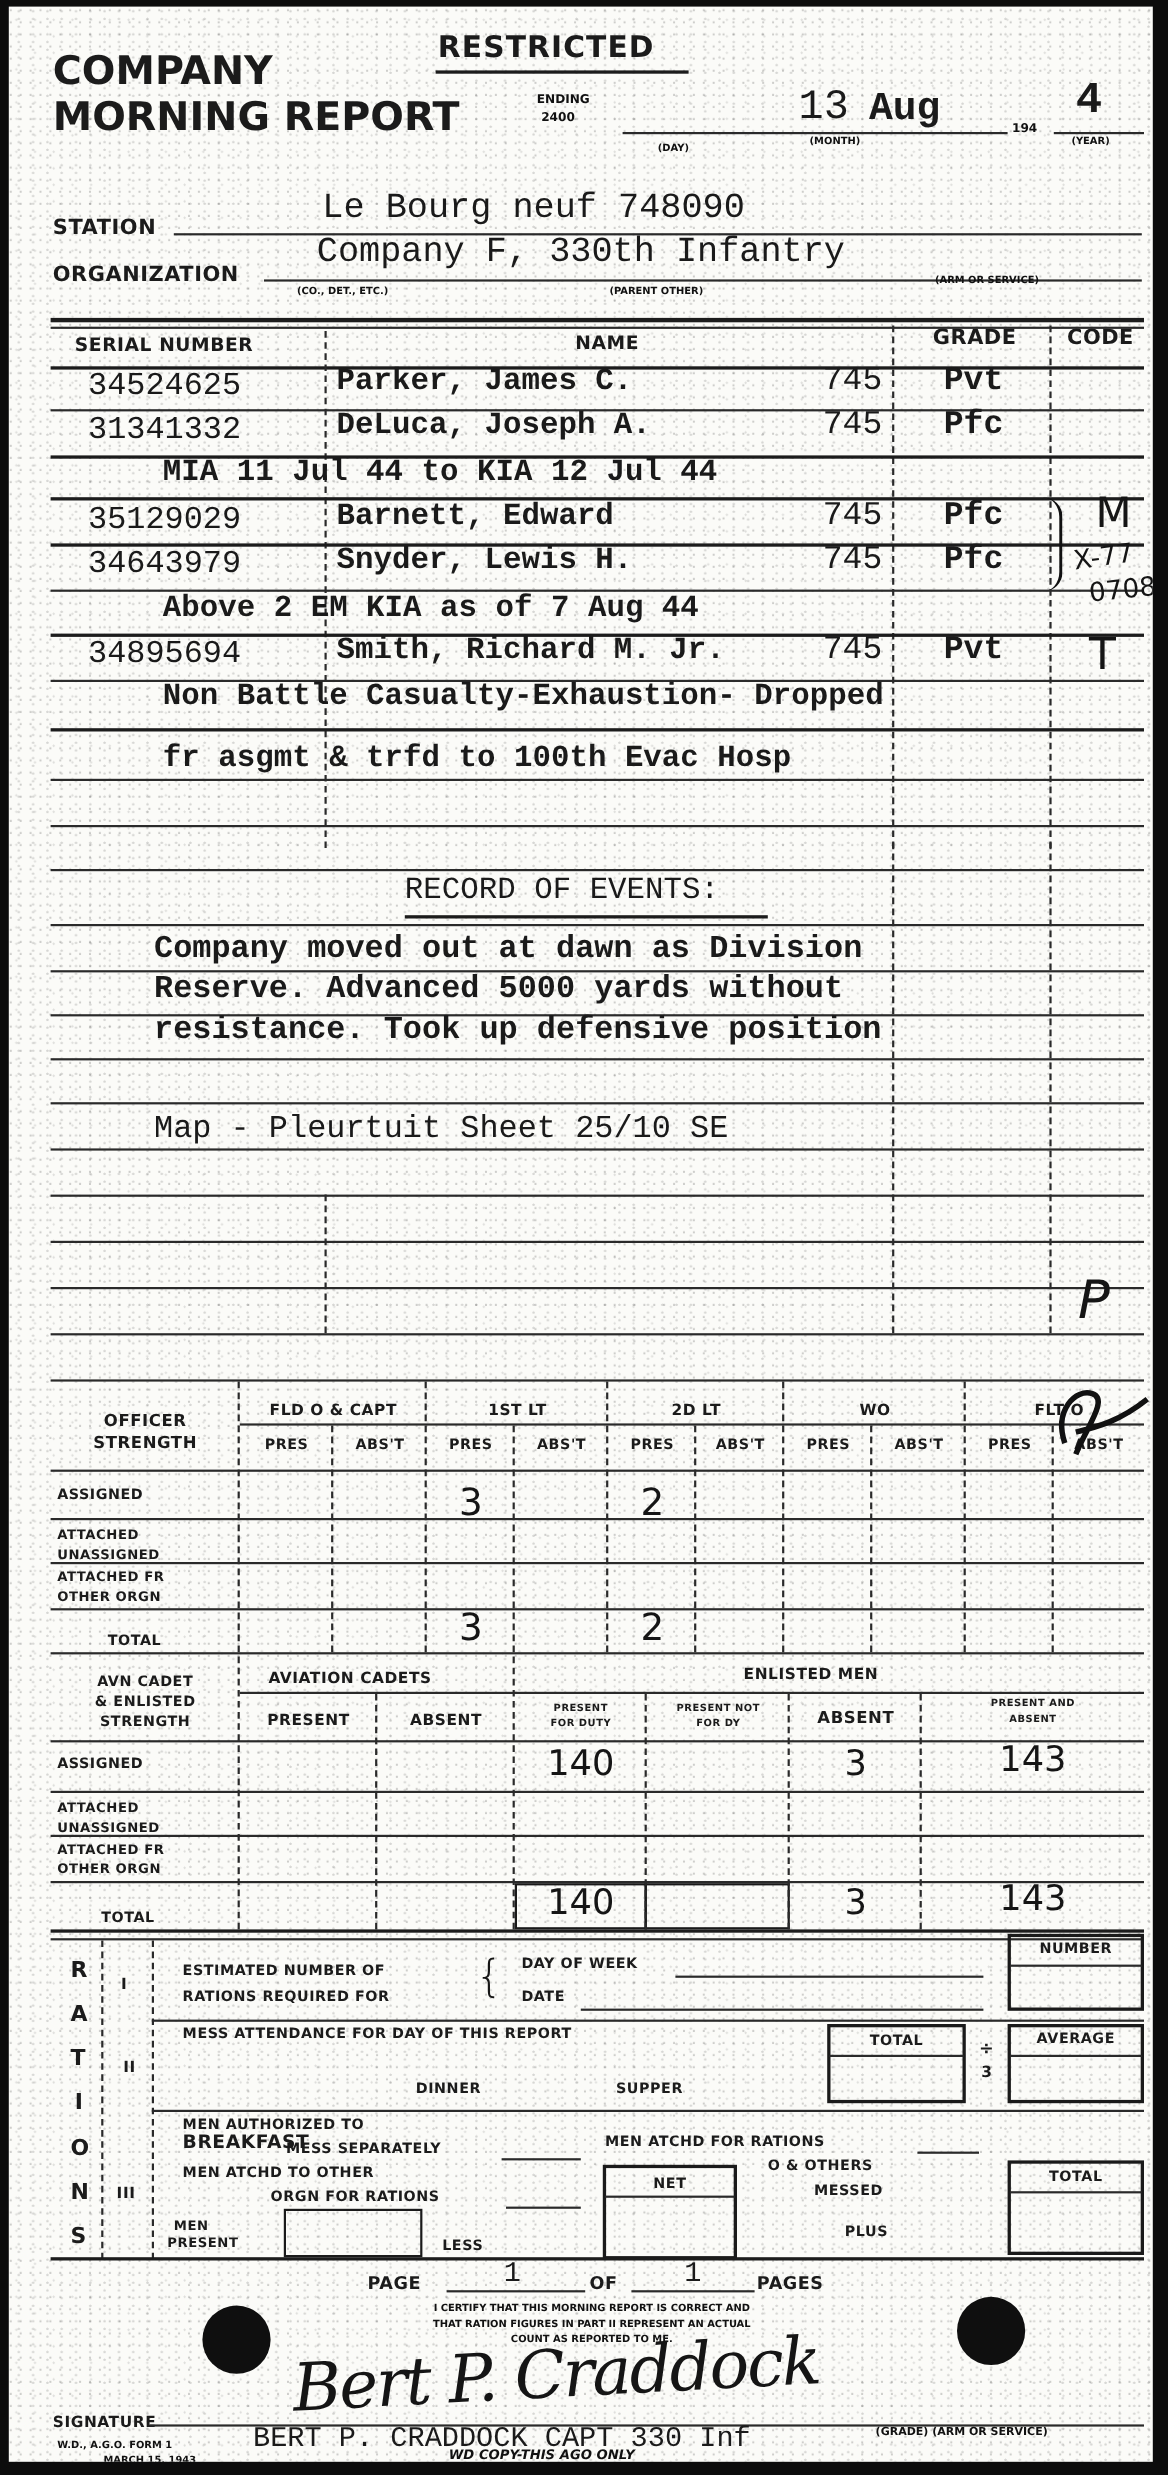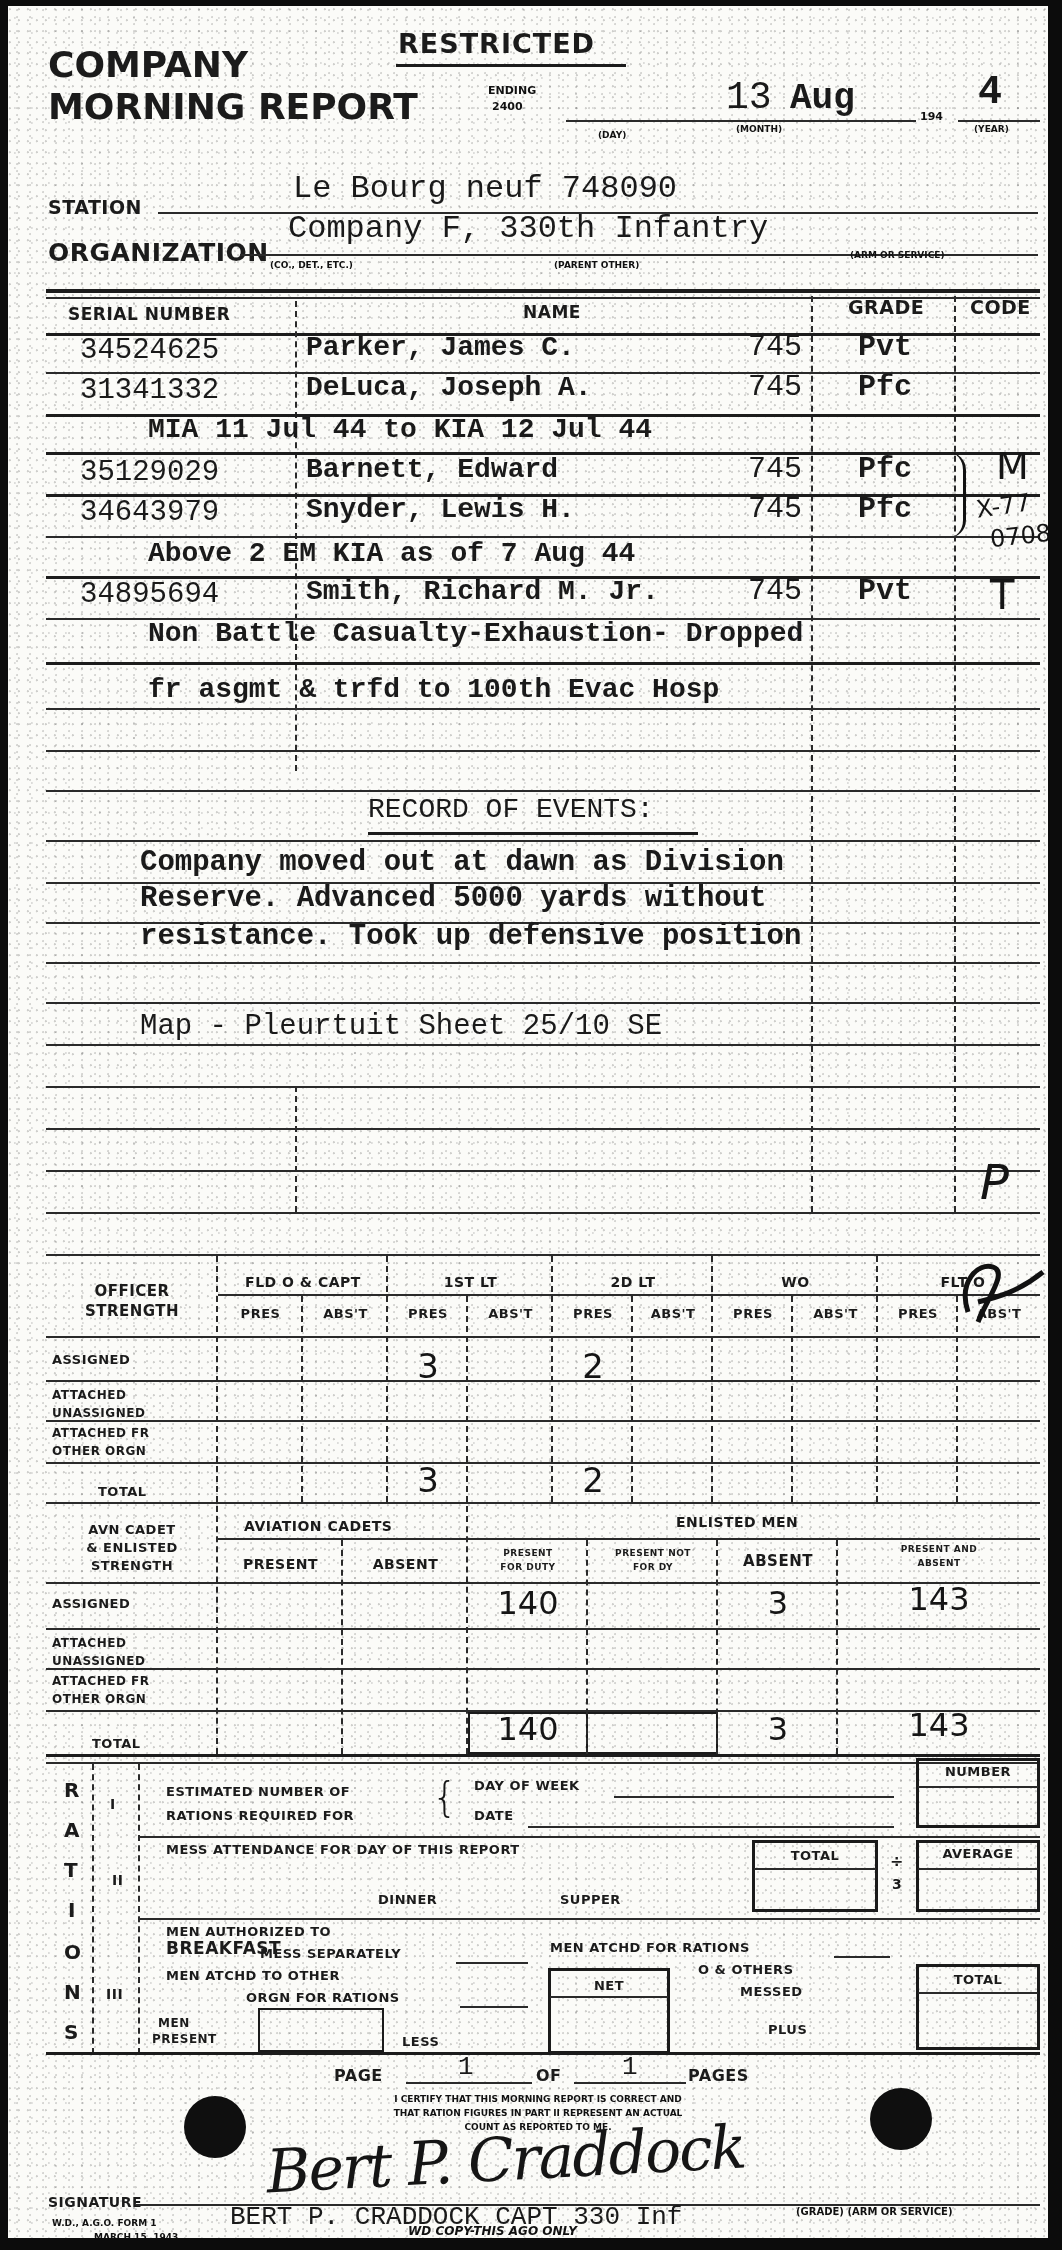--- a/index.html
+++ b/index.html
@@ -50,21 +50,21 @@
   <div class="abs tw" style="left:970px;top:64px;font-size:40px;">4</div>
 
   <div class="abs tiny" style="left:590px;top:124px;">(DAY)</div>
   <div class="abs tiny" style="left:728px;top:118px;">(MONTH)</div>
   <div class="abs tiny" style="left:966px;top:118px;">(YEAR)</div>
 
   <div class="abs form" style="left:40px;top:190px;font-size:19px;">STATION</div>
   <div class="hline thin" style="left:150px;top:206px;width:880px;"></div>
   <div class="abs tw" style="left:285px;top:164px;font-size:32px;font-weight:normal;">Le Bourg neuf 748090</div>
 
-  <div class="abs form" style="left:40px;top:232px;font-size:25px;">ORGANIZATION</div>
+  <div class="abs form" style="left:40px;top:232px;font-size:19px;">ORGANIZATION</div>
   <div class="hline thin" style="left:232px;top:248px;width:798px;"></div>
   <div class="abs tw" style="left:280px;top:204px;font-size:32px;font-weight:normal;">Company F, 330th Infantry</div>
   <div class="abs tiny" style="left:262px;top:254px;">(CO., DET., ETC.)</div>
   <div class="abs tiny" style="left:546px;top:254px;">(PARENT OTHER)</div>
   <div class="abs tiny" style="left:842px;top:244px;">(ARM OR SERVICE)</div>
 
   <div class="hline" style="left:38px;top:283px;width:994px;height:4px;"></div>
   <div class="hline thin" style="left:38px;top:291px;width:994px;"></div>
 
   <div class="abs form" style="left:60px;top:298px;font-size:17px;">SERIAL NUMBER</div>

